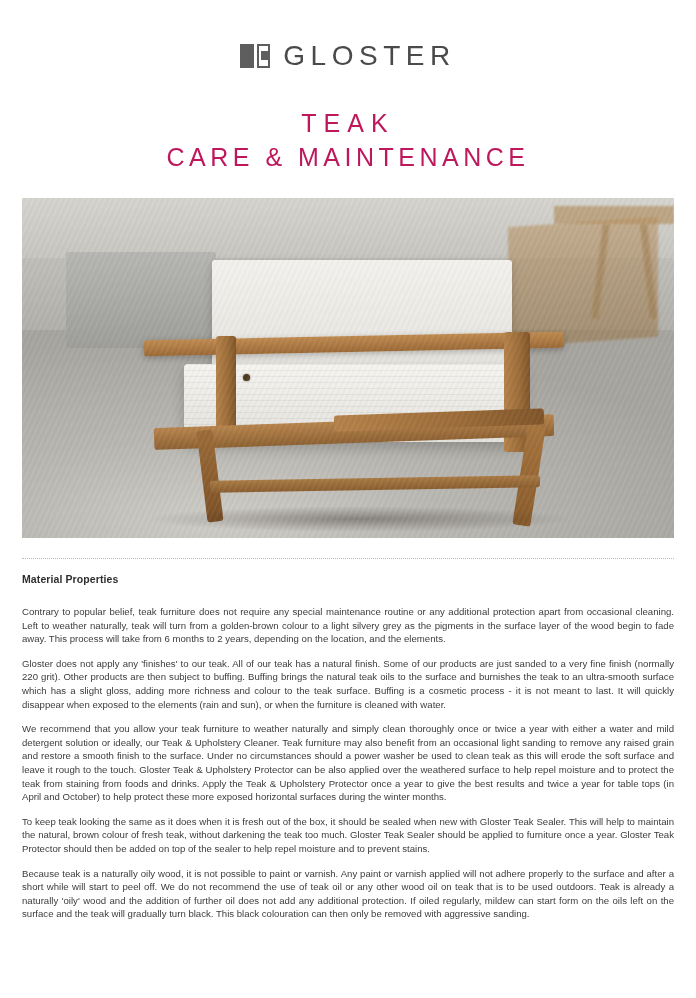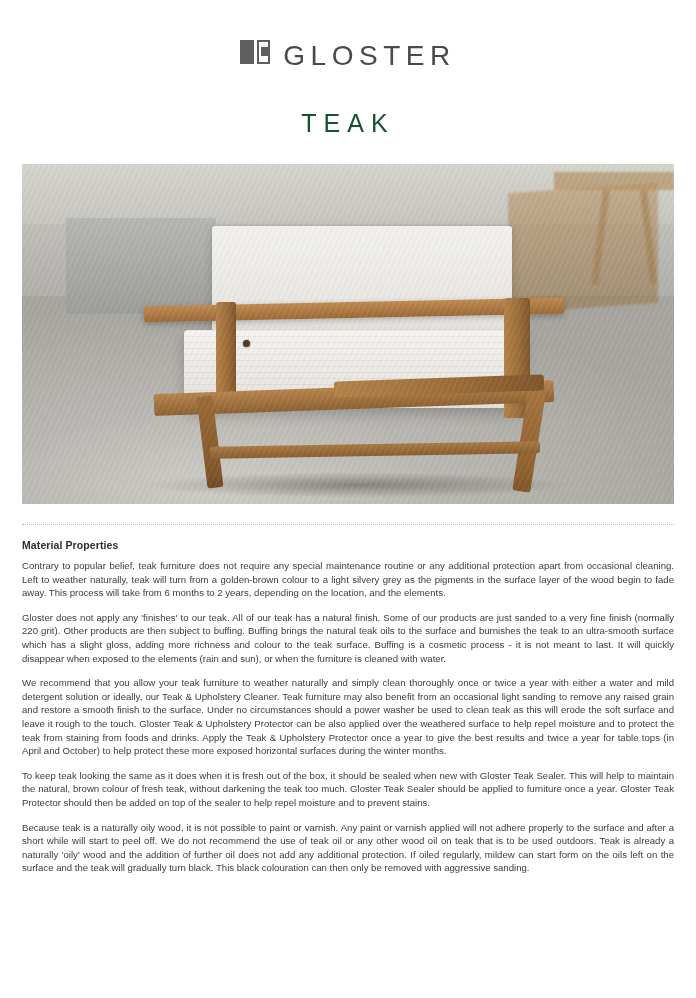--- a/index.html
+++ b/index.html
@@ -18,20 +18,21 @@
     width: 696px;
     height: 998px;
     position: relative;
     box-sizing: border-box;
     padding: 0 22px;
   }
 
   
   .brand {
     display: flex;
+    align-items: center;
     justify-content: center;
     gap: 13px;
     padding-top: 40px;
   }
   .brand-mark {
     width: 30px;
     height: 24px;
     position: relative;
     display: inline-block;
   }
@@ -66,21 +67,21 @@
     font-size: 28px;
     letter-spacing: 5.5px;
     color: #4a4a4a;
     font-weight: 400;
   }
 
   
   .doc-title {
     text-align: center;
     margin-top: 34px;
-    color: #14532d;
+    color: #be185d;
     font-weight: 400;
   }
   .doc-title .line1 {
     font-size: 25px;
     letter-spacing: 7px;
     line-height: 34px;
   }
   .doc-title .line2 {
     font-size: 25px;
     letter-spacing: 4.5px;
@@ -283,21 +284,21 @@
   }
 
   
   .content {
     margin-top: 14px;
   }
   .section-heading {
     font-size: 10.5px;
     font-weight: bold;
     color: #2e2e2e;
-    margin: 0 0 8px 0;
+    margin: 0 0 20px 0;
     letter-spacing: .1px;
   }
   .para {
     font-size: 9.6px;
     line-height: 13.6px;
     color: #3c3c3c;
     text-align: justify;
     margin: 4px 0 11px 0;
   }
   .para:last-child { margin-bottom: 0; }
@@ -310,20 +311,21 @@
   <div class="brand">
     <span class="brand-mark">
       <span class="sq-left"></span>
       <span class="sq-right"></span>
     </span>
     <span class="brand-name">GLOSTER</span>
   </div>
 
   <div class="doc-title">
     <div class="line1">TEAK</div>
+    <div class="line2">CARE &amp; MAINTENANCE</div>
   </div>
 
   <div class="hero">
     <div class="floor"></div>
     <div class="bg-band"></div>
     <div class="bg-wall"></div>
     <div class="far-table"></div>
     <div class="far-chair"></div>
     <div class="far-leg-a"></div>
     <div class="far-leg-b"></div>

